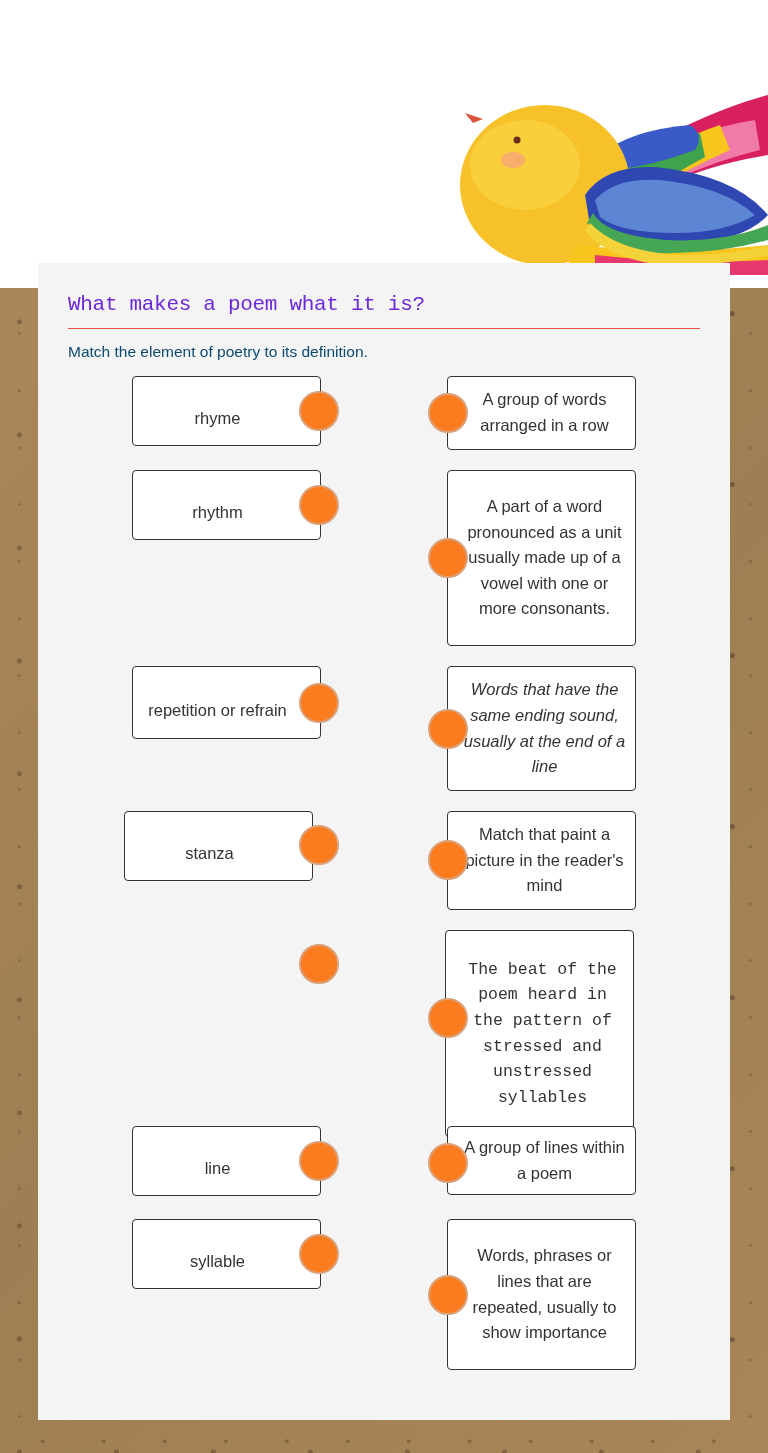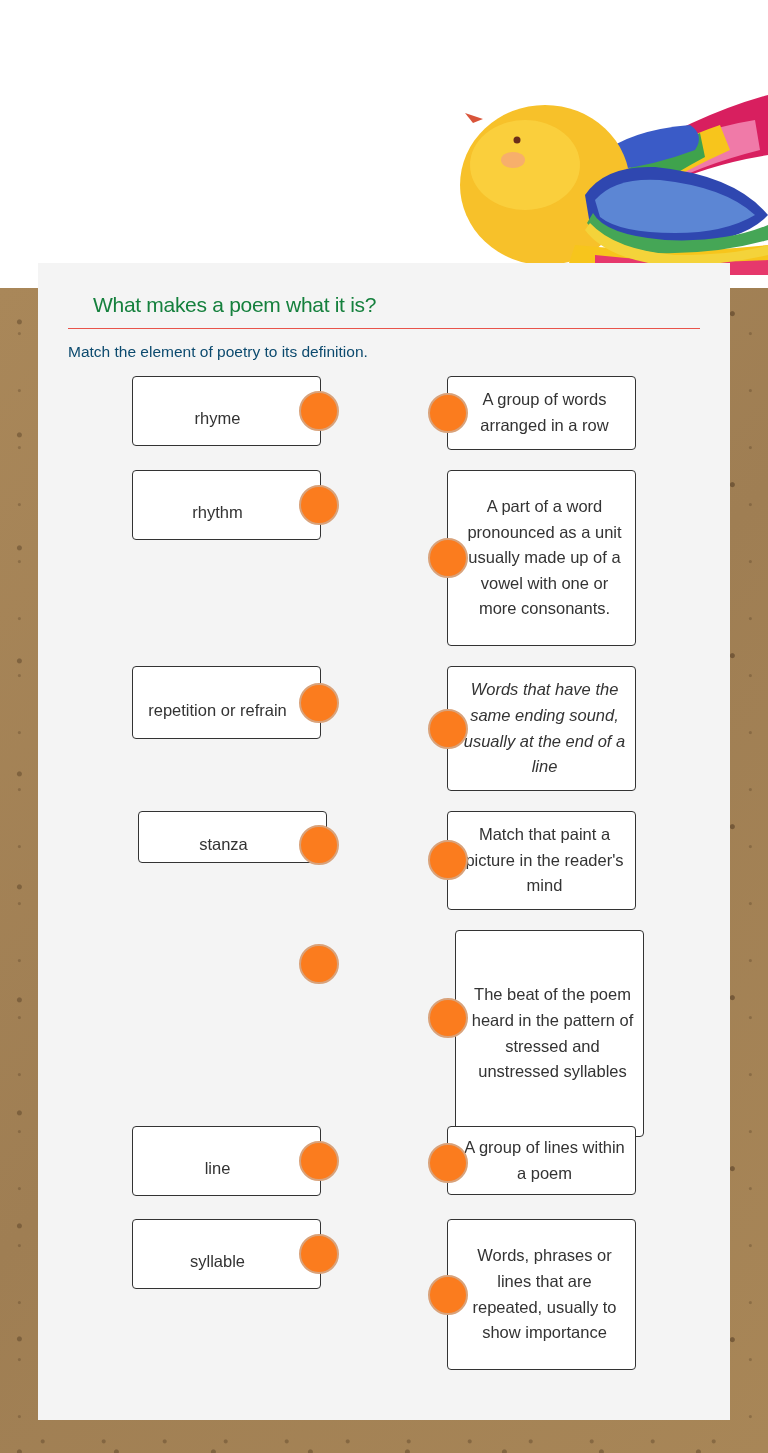--- a/index.html
+++ b/index.html
@@ -22,23 +22,22 @@
   .bird {
     position: absolute; left: 455px; top: 95px; width: 313px; height: 180px;
     overflow: hidden;
   }
   .card {
     position: absolute; left: 38px; top: 263px; width: 692px; height: 1157px;
     background: #f4f4f4;
   }
   .title {
     position: absolute; left: 30px; top: 30px; width: 632px;
-    color: #15803d; font-size: 21px; font-family: Liberation Sans, sans-serif;
+    color: #6d28d9; font-size: 21px; font-family: Liberation Mono, monospace;
     letter-spacing: -0.3px;
-    margin-left: 25px;
   }
   .divider {
     position: absolute; left: 30px; top: 65px; width: 632px; height: 1px;
     background: #e8534a;
   }
   .instructions {
     position: absolute; left: 30px; top: 80px;
     color: #0c4a6e; font-size: 15.5px; font-family: "Liberation Sans", sans-serif;
   }
   .box {
@@ -103,21 +102,21 @@
   <div class="box left" style="left:94px; top:207px; height:70px;">
     <span>rhythm</span>
   </div>
   <div class="dot" style="left:261px; top:222px;"></div>
 
   <div class="box left" style="left:94px; top:403px; height:73px;">
     <span>repetition or refrain</span>
   </div>
   <div class="dot" style="left:261px; top:420px;"></div>
 
-  <div class="box left" style="left:100px; top:548px; height:52px;justify-content:center;">
+  <div class="box left" style="left:86px; top:548px; height:70px;justify-content:center;">
     <span>stanza</span>
   </div>
   <div class="dot" style="left:261px; top:562px;"></div>
 
   <div class="dot" style="left:261px; top:681px;"></div>
 
   <div class="box left" style="left:94px; top:863px; height:70px;">
     <span>line</span>
   </div>
   <div class="dot" style="left:261px; top:878px;"></div>
@@ -140,21 +139,21 @@
   <div class="box right" style="left:409px; top:403px; height:125px;font-style:italic;">
     <span>Words that have the same ending sound, usually at the end of a line</span>
   </div>
   <div class="dot" style="left:390px; top:446px;"></div>
 
   <div class="box right" style="left:409px; top:548px; height:99px;">
     <span>Match that paint a picture in the reader's mind</span>
   </div>
   <div class="dot" style="left:390px; top:577px;"></div>
 
-  <div class="box right" style="left:417px; top:667px; height:207px;">
+  <div class="box right" style="left:407px; top:667px; height:207px;font-family:Liberation Mono, monospace;">
     <span>The beat of the poem heard in the pattern of stressed and unstressed syllables</span>
   </div>
   <div class="dot" style="left:390px; top:735px;"></div>
 
   <div class="box right" style="left:409px; top:863px; height:69px;">
     <span>A group of lines within a poem</span>
   </div>
   <div class="dot" style="left:390px; top:880px;"></div>
 
   <div class="box right" style="left:409px; top:956px; height:151px;">

